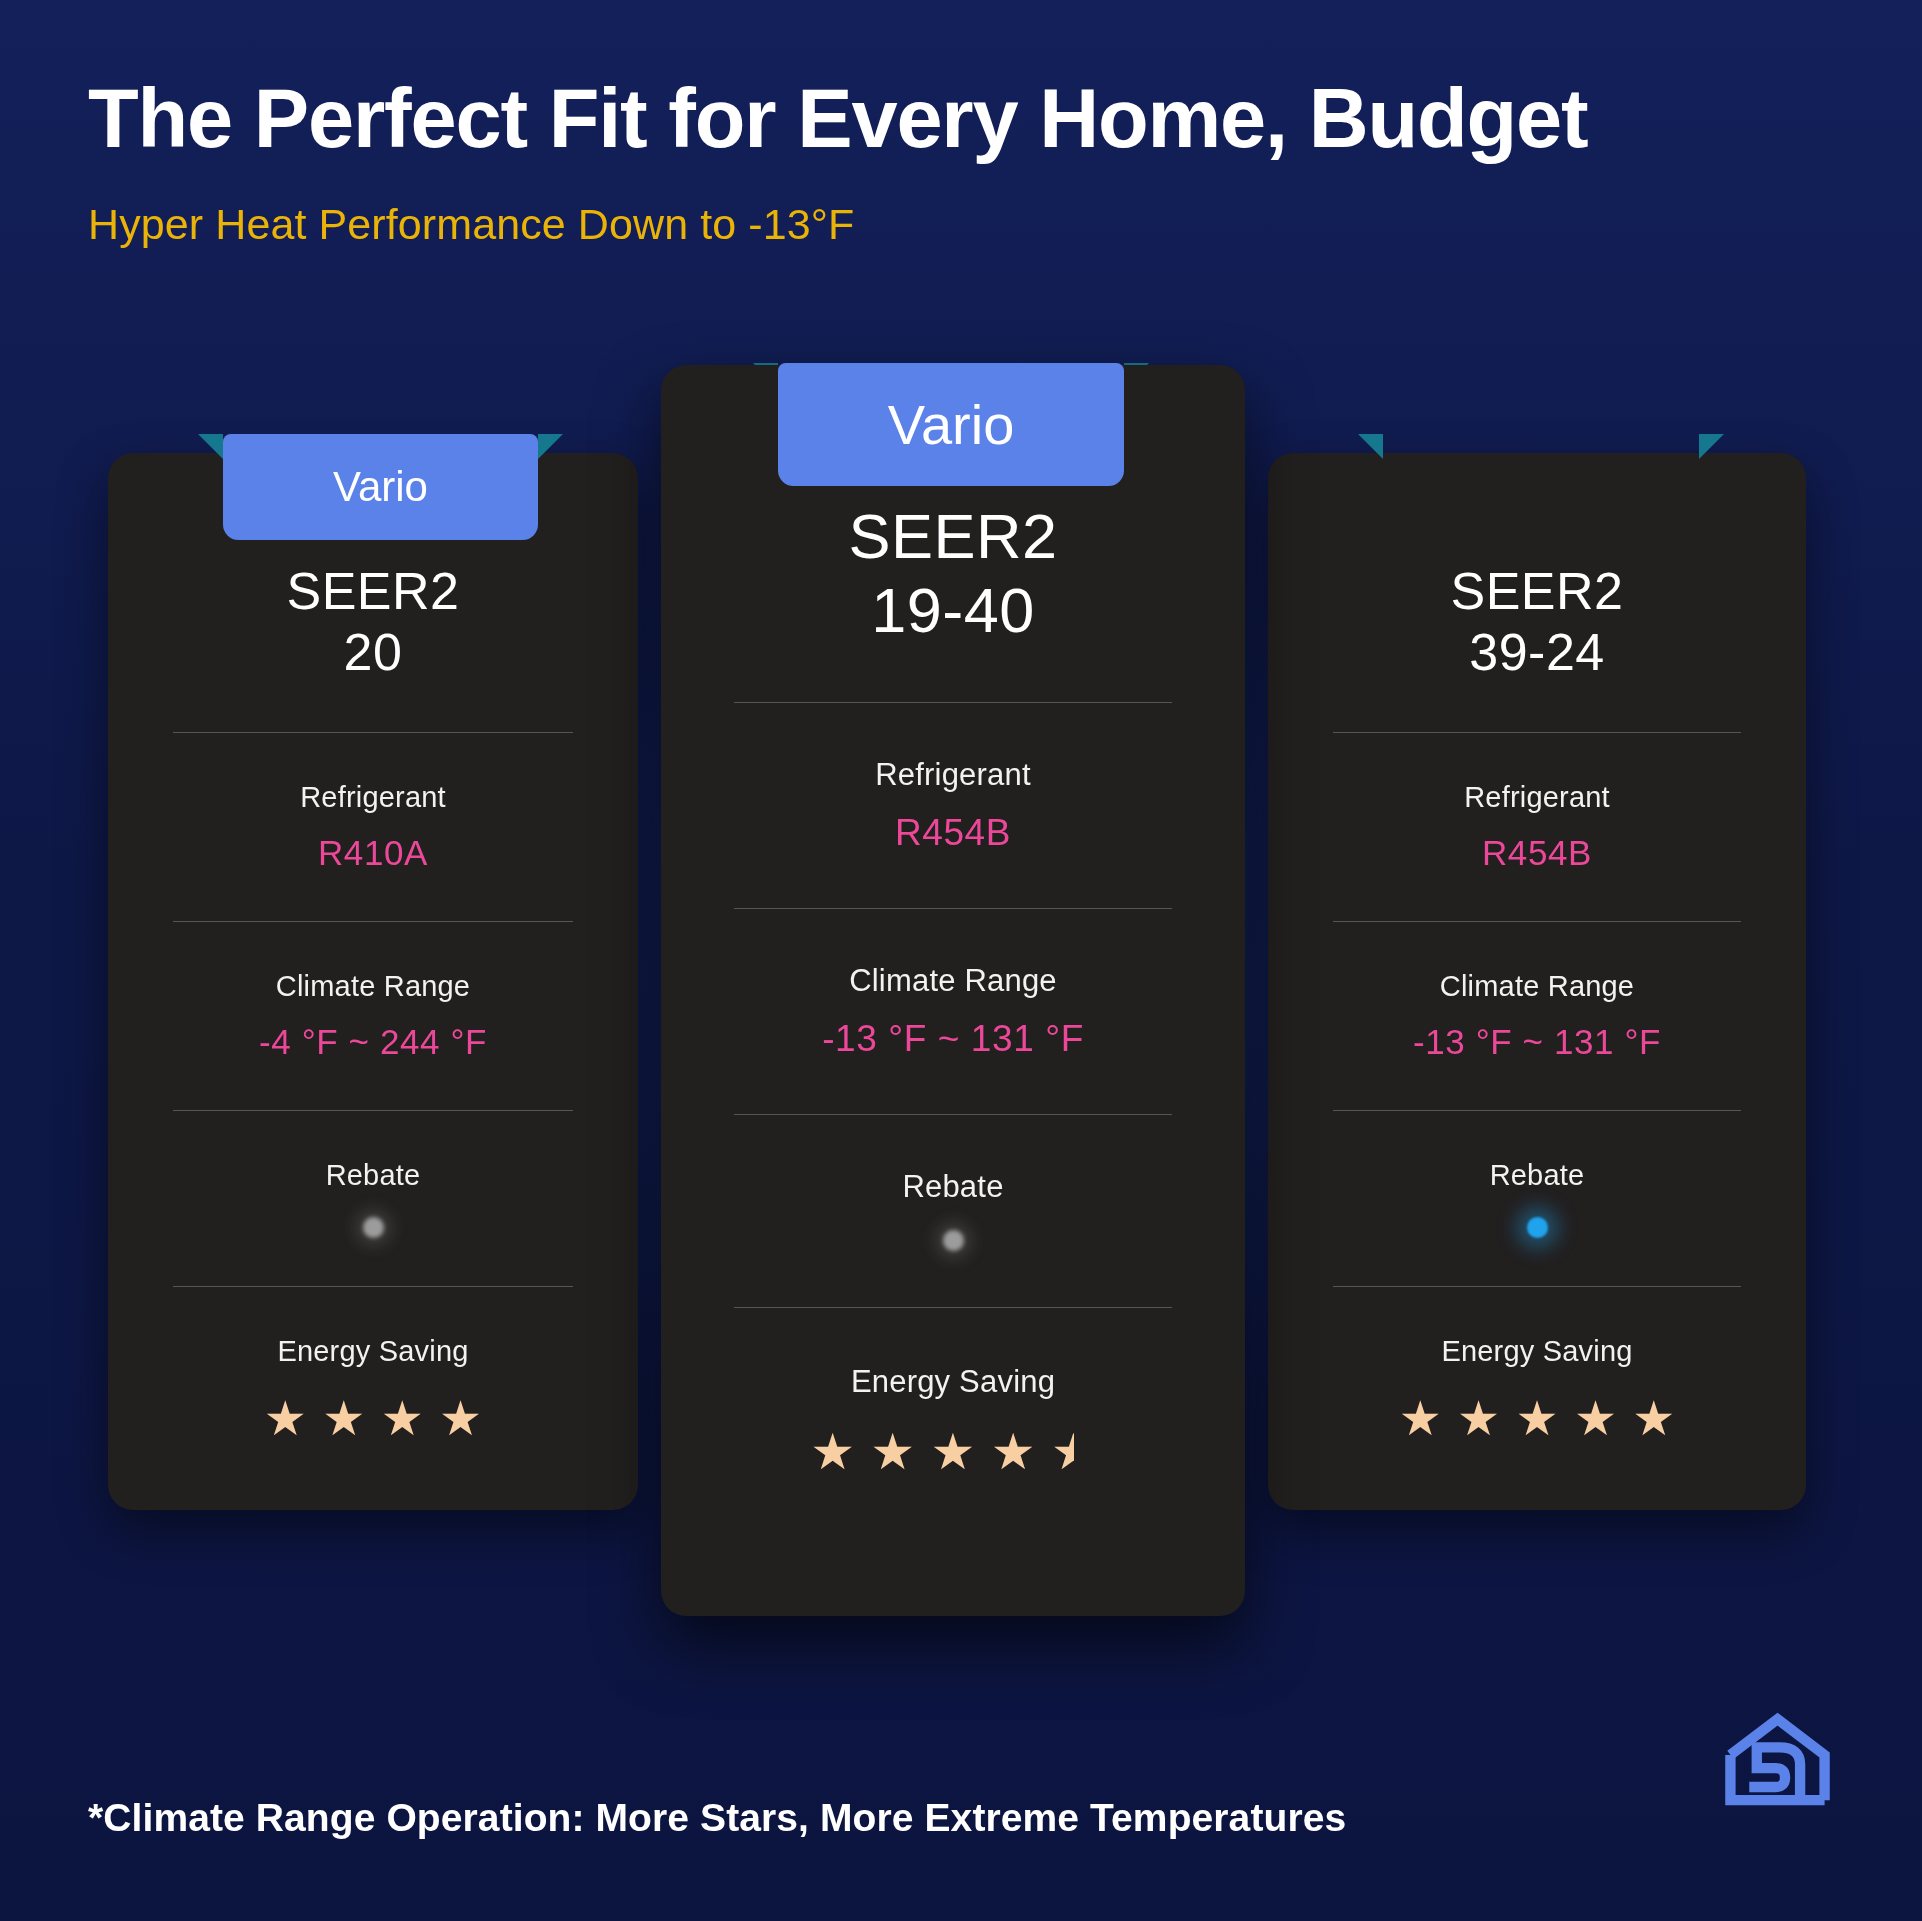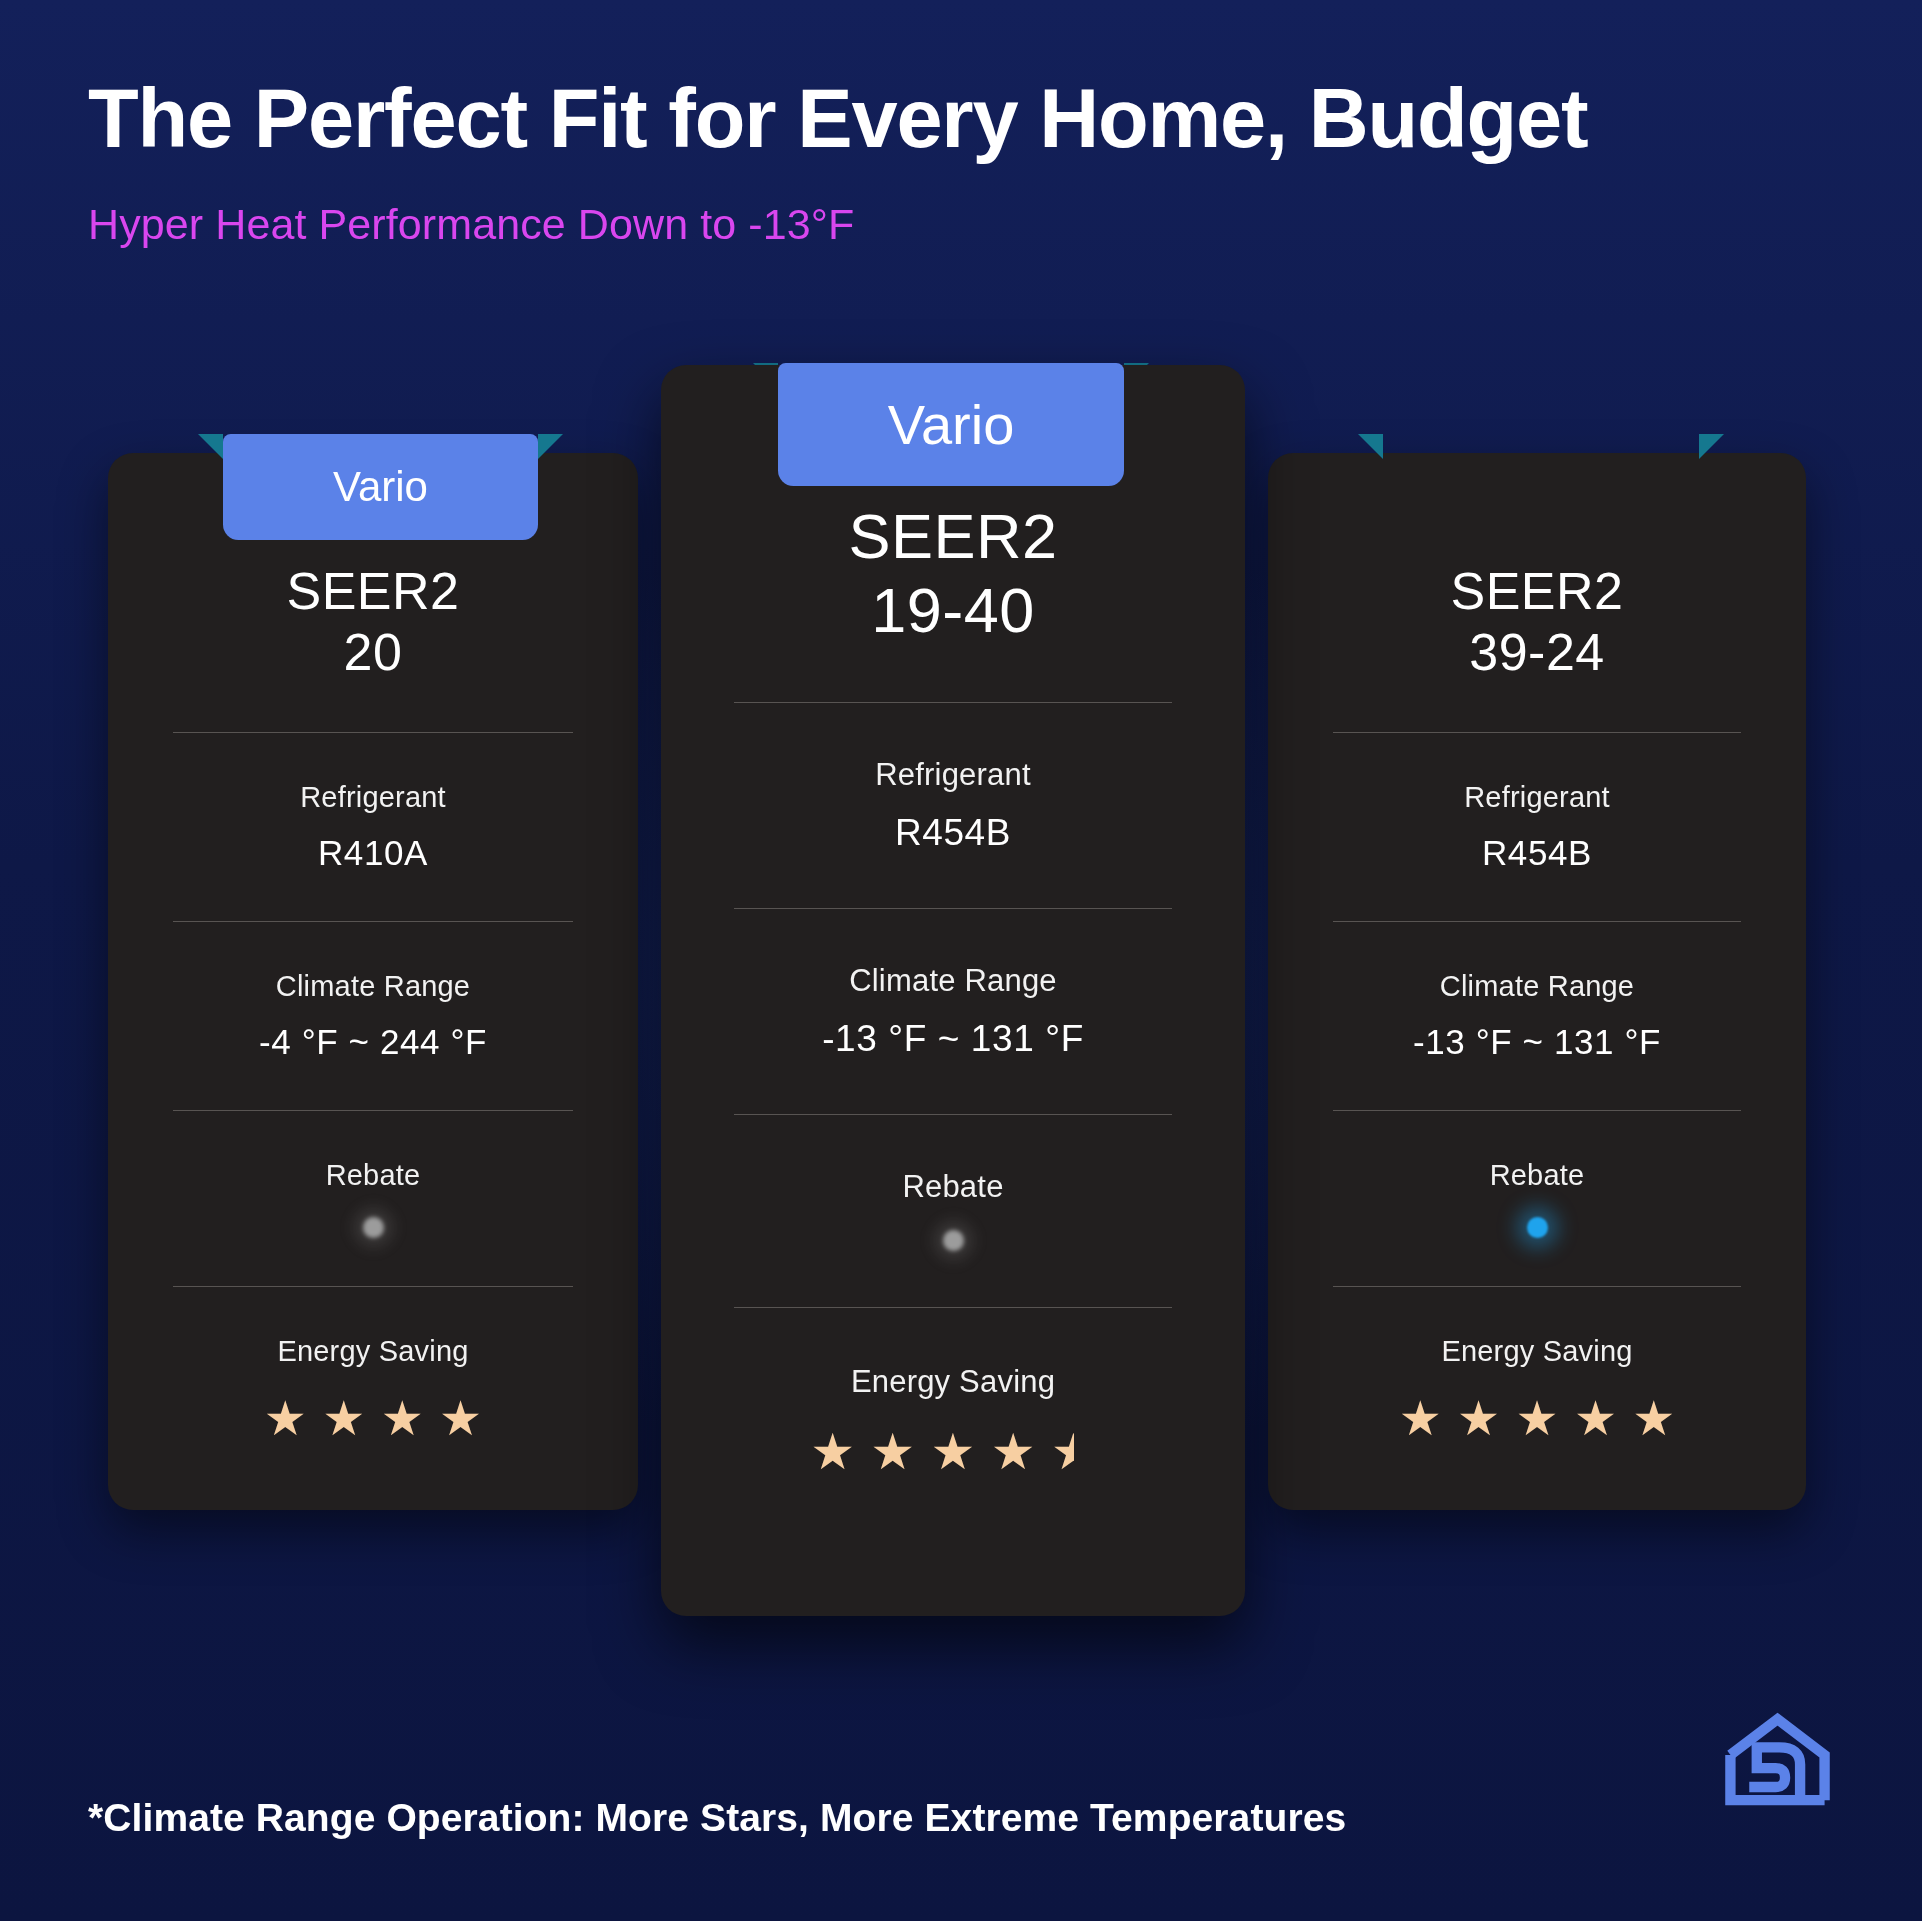--- a/index.html
+++ b/index.html
@@ -34,21 +34,21 @@
   .title {
     color: #ffffff;
     font-size: 83px;
     font-weight: 700;
     letter-spacing: -1.2px;
     line-height: 1.06;
     white-space: nowrap;
   }
 
   .subtitle {
-    color: #d946ef;
+    color: #eab308;
     font-size: 43px;
     font-weight: 400;
     letter-spacing: 0.1px;
     margin-top: 37px;
   }
 
   
   .cards {
     position: absolute;
     left: 0; right: 0;
@@ -175,21 +175,21 @@
     font-size: 29px;
     font-weight: 400;
     color: #f2f2f2;
     letter-spacing: 0.2px;
   }
   .card-mid .spec-label { font-size: 31px; }
 
   .spec-value {
     font-size: 35px;
     font-weight: 400;
-    color: #ffffff;
+    color: #ec4899;
     letter-spacing: 0.6px;
   }
   .card-mid .spec-value { font-size: 37px; }
 
   
   .dot-wrap { display: flex; justify-content: center; }
   .dot {
     width: 21px; height: 21px;
     border-radius: 50%;
   }

